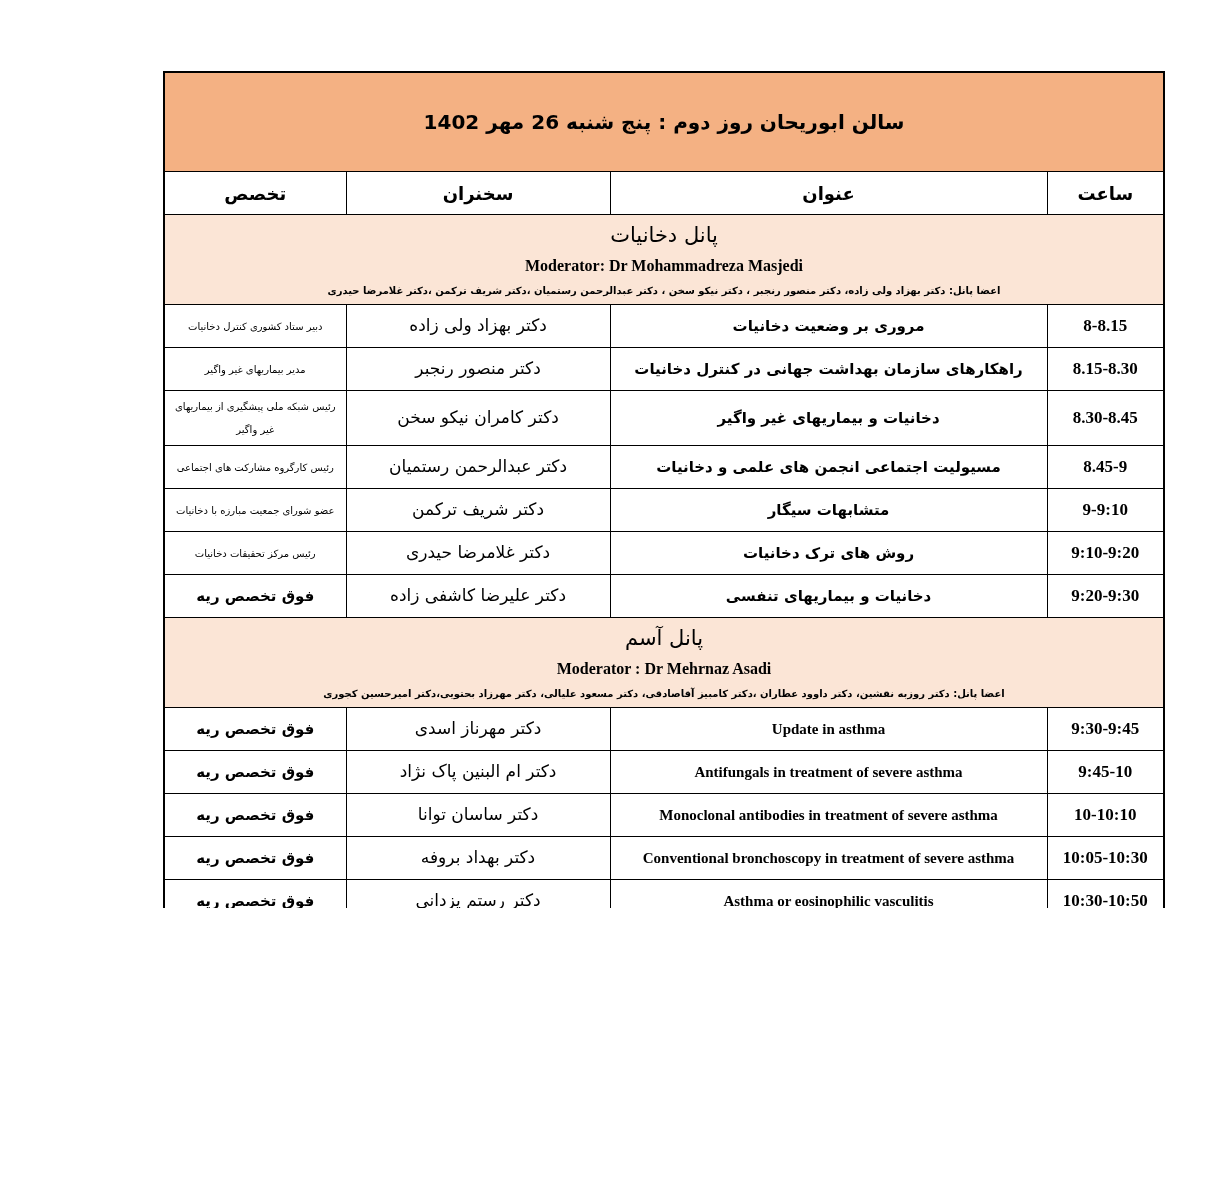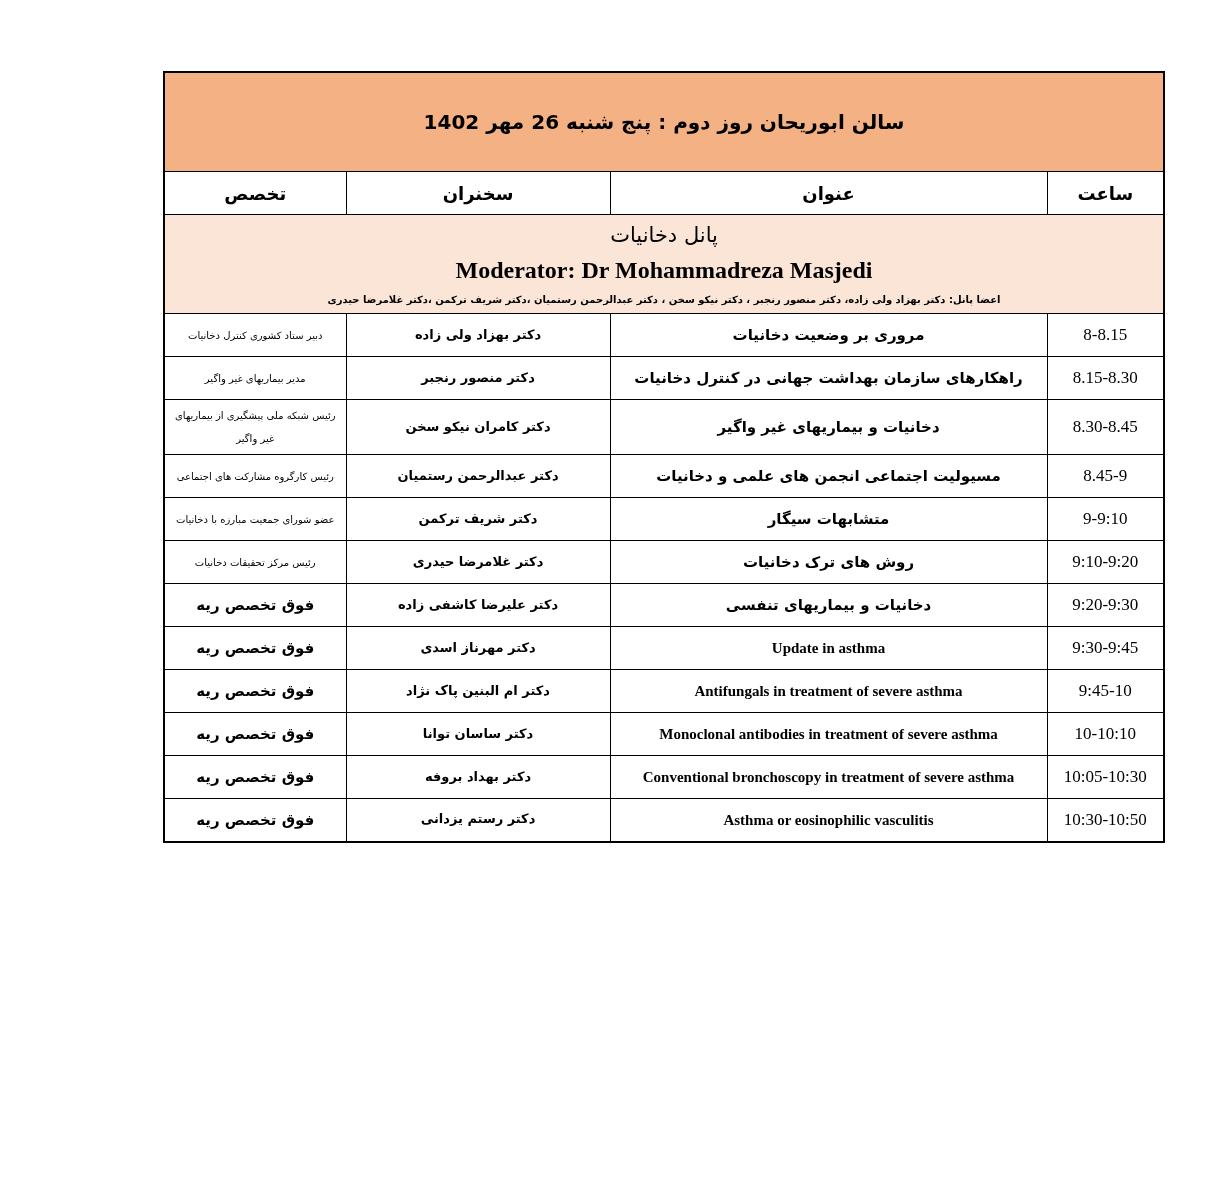--- a/index.html
+++ b/index.html
@@ -39,45 +39,45 @@
   .panel-head{
     background:var(--panel-bg);
     padding:8px 10px;
   }
   .panel-name{
     font-size:21px;font-weight:normal;
     margin:4px 0 10px 0;
   }
   .panel-moderator{
     font-family:"Liberation Serif", serif;
-    font-size:24px;font-weight:bold;
+    font-size:16px;font-weight:bold;
     margin:0 0 10px 0;
   }
   .panel-members{
     font-size:10px;font-weight:bold;
     margin:0 0 4px 0;
   }
   tr.session-row{height:43px;}
   .cell.time{
     direction:ltr;
     font-family:"Liberation Serif", serif;
-    font-size:17px;font-weight:normal;
+    font-size:17px;font-weight:bold;
     white-space:nowrap;
   }
   .cell.title{
     font-size:15px;font-weight:bold;
     line-height:1.6;
   }
   .cell.title.en{
     font-family:"Liberation Serif", serif;
     font-size:15px;font-weight:bold;
     line-height:1.35;
   }
   .cell.speaker{
-    font-size:13px;font-weight:bold;
+    font-size:17px;font-weight:normal;
     line-height:1.6;
   }
   .cell.specialty{
     font-size:10px;font-weight:normal;
     line-height:2.3;
     padding:4px 8px;
   }
   .cell.specialty.bold{
     font-size:15px;font-weight:bold;
     line-height:1.6;
@@ -155,20 +155,27 @@
     <td class="cell specialty">رئیس مرکز تحقیقات دخانیات</td>
   </tr>
 
   <tr class="session-row">
     <td class="cell time">9:20-9:30</td>
     <td class="cell title">دخانیات و بیماریهای تنفسی</td>
     <td class="cell speaker">دکتر علیرضا کاشفی زاده</td>
     <td class="cell specialty bold">فوق تخصص ریه</td>
   </tr>
 
+  <tr>
+    <td colspan="4" class="panel-head">
+      <div class="panel-name">پانل آسم</div>
+      <div class="panel-moderator">Moderator : Dr Mehrnaz Asadi</div>
+      <div class="panel-members">اعضا پانل: دکتر روزبه نقشین، دکتر داوود عطاران ،دکتر کامبیز آقاصادقی، دکتر مسعود علیالی، دکتر مهرزاد بحتویی،دکتر امیرحسین کجوری</div>
+    </td>
+  </tr>
 
   <tr class="session-row">
     <td class="cell time">9:30-9:45</td>
     <td class="cell title en">Update in asthma</td>
     <td class="cell speaker">دکتر مهرناز اسدی</td>
     <td class="cell specialty bold">فوق تخصص ریه</td>
   </tr>
 
   <tr class="session-row">
     <td class="cell time">9:45-10</td>

